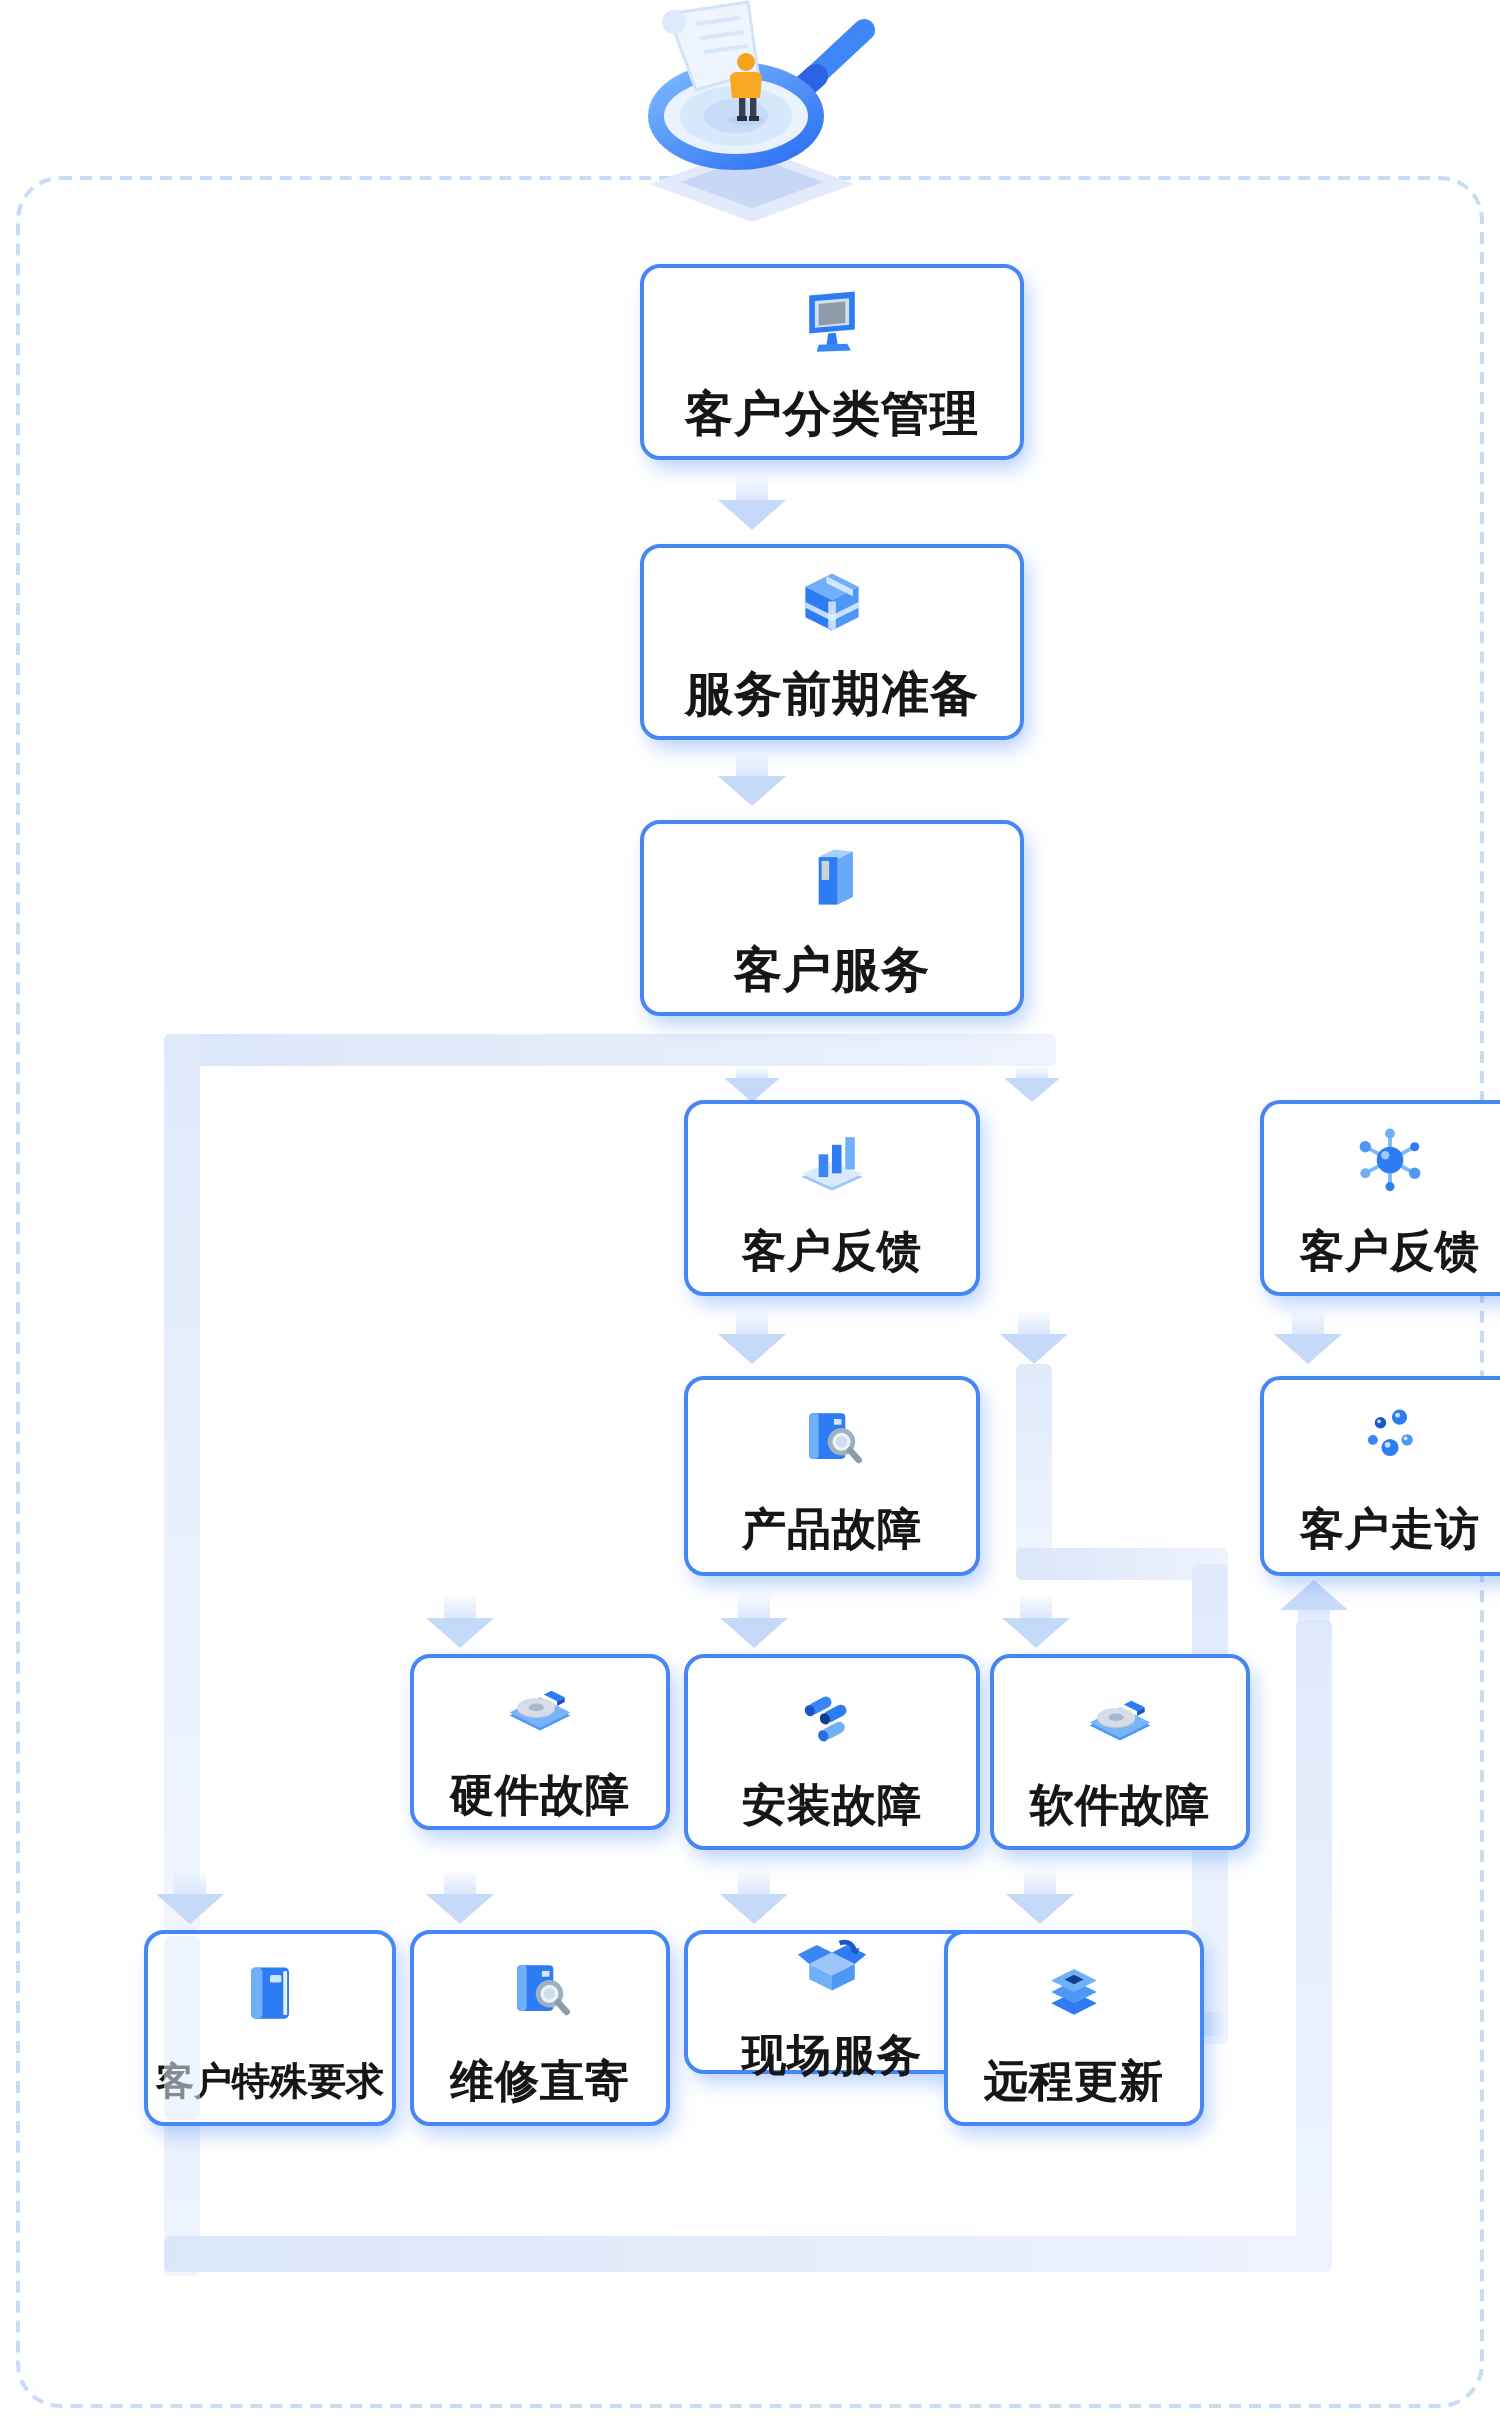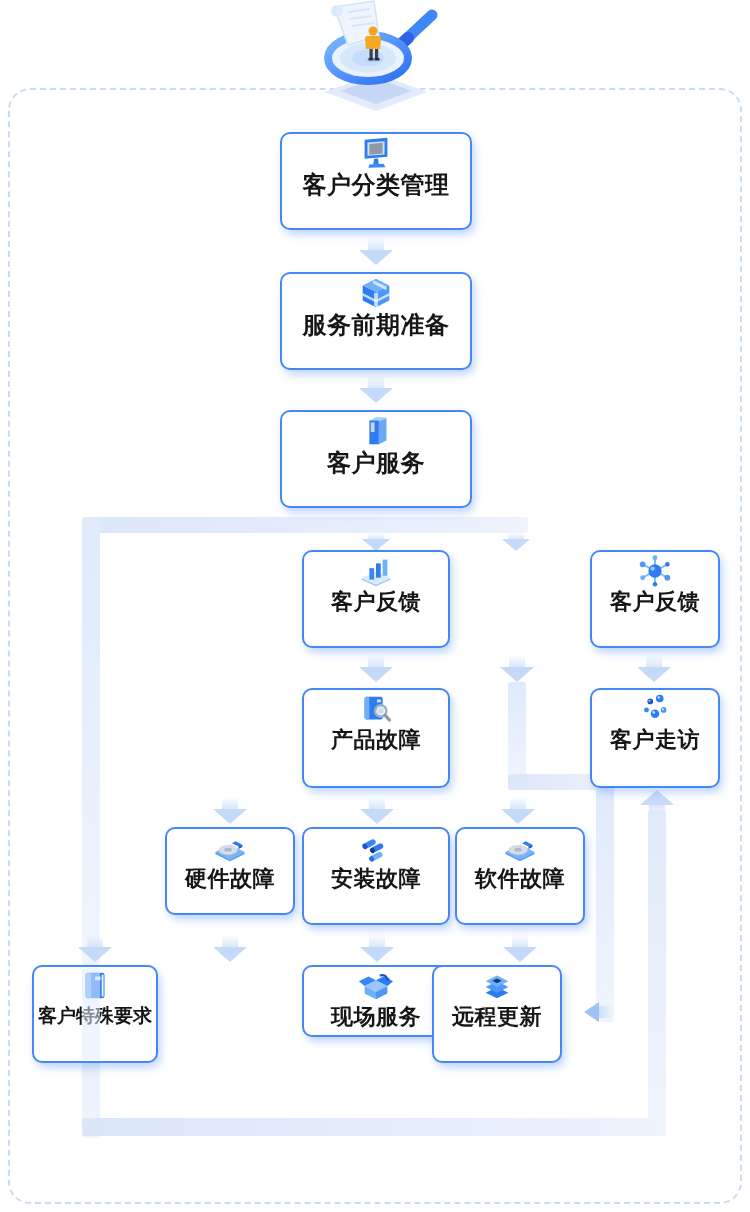--- a/index.html
+++ b/index.html
@@ -17,21 +17,21 @@
   .ar .tg{width:0;height:0;border-left:17px solid transparent;border-right:17px solid transparent;border-top:15px solid #c5d9f9;}
   .ar.sm .tr{height:6px;}
   .ar.sm .tg{border-left-width:14px;border-right-width:14px;border-top-width:12px;}
   .ar.up .tgu{width:0;height:0;border-left:17px solid transparent;border-right:17px solid transparent;border-bottom:15px solid #cadbf9;}
   .ar.up .tru{width:16px;height:12px;background:linear-gradient(180deg,#d9e6fb,rgba(226,236,252,.05));}
   .ar.left{flex-direction:row;align-items:center;}
   .ar.left .tgl{width:0;height:0;border-top:10px solid transparent;border-bottom:10px solid transparent;border-right:15px solid #9fc2f6;}
   .ar.left .trl{width:14px;height:12px;background:linear-gradient(90deg,#cde0fa,rgba(230,240,253,0));}
   .node{position:absolute;box-sizing:border-box;background:#ffffff;border:2px solid #4787f5;border-radius:10px;
         box-shadow:3px 5px 10px -1px rgba(77,140,248,.40);display:flex;flex-direction:column;align-items:center;
-        gap:1px;z-index:3;}
+        justify-content:center;gap:16px;z-index:3;margin-left:40px;}
   .nicon{width:38px;height:38px;display:block;}
   .nicon svg{width:100%;height:100%;display:block;}
   .nlabel{font-size:22px;font-weight:700;color:#161616;letter-spacing:.5px;white-space:nowrap;line-height:1;}
   .node.lg .nlabel{font-size:24px;}
   .node.smtxt .nlabel{font-size:19px;letter-spacing:0;font-family:Liberation Serif, serif;}
 </style>
 </head>
 <body>
 
 <div class="canvas">
@@ -289,20 +289,33 @@
     <span class="nicon">
         <svg viewBox="0 0 40 40">
           <rect x="10" y="6" width="20" height="27" rx="2.5" fill="#2e7cf3"></rect>
           <rect x="10" y="6" width="6" height="27" rx="2.5" fill="#6fb0f9"></rect>
           <rect x="27" y="8" width="2" height="23" fill="#e8f2fd"></rect>
           <rect x="20" y="10" width="6" height="4" rx="1" fill="#cfe6fd"></rect>
         </svg>
       </span>
     <span class="nlabel">客户特殊要求</span>
   </div>
+  <div class="node" style="left:165px;top:965px;width:130px;height:98px">
+    <span class="nicon">
+        <svg viewBox="0 0 40 40">
+          <rect x="8" y="7" width="19" height="24" rx="2" fill="#2e7cf3"></rect>
+          <rect x="8" y="7" width="5" height="24" rx="2" fill="#6fb0f9"></rect>
+          <rect x="21" y="10" width="4" height="3" fill="#cfe6fd"></rect>
+          <circle cx="25" cy="22" r="6" fill="#eaf3fb" stroke="#9fb0bf" stroke-width="2.5"></circle>
+          <circle cx="25" cy="22" r="3" fill="#cfdeea"></circle>
+          <line x1="29.5" y1="26.5" x2="34" y2="31.5" stroke="#8a9cac" stroke-width="3.5" stroke-linecap="round"></line>
+        </svg>
+      </span>
+    <span class="nlabel">维修直寄</span>
+  </div>
   <div class="node" style="left:302px;top:965px;width:148px;height:72px">
     <span class="nicon">
         <svg viewBox="0 0 40 40">
           <polygon points="8,20 20,26 32,20 20,14" fill="#9cc6fa"></polygon>
           <polygon points="8,20 20,26 20,34 8,28" fill="#6fb0f9"></polygon>
           <polygon points="32,20 20,26 20,34 32,28" fill="#4f97f7"></polygon>
           <polygon points="8,20 2,15 12,10 20,14" fill="#3b86f6"></polygon>
           <polygon points="32,20 38,15 28,10 20,14" fill="#2e7cf3"></polygon>
           <path d="M24,9 q6,-2 8,4" stroke="#1c55c9" stroke-width="2.5" fill="none"></path>
           <polygon points="33,15 29.5,13.2 34.5,11.4" fill="#1c55c9"></polygon>

